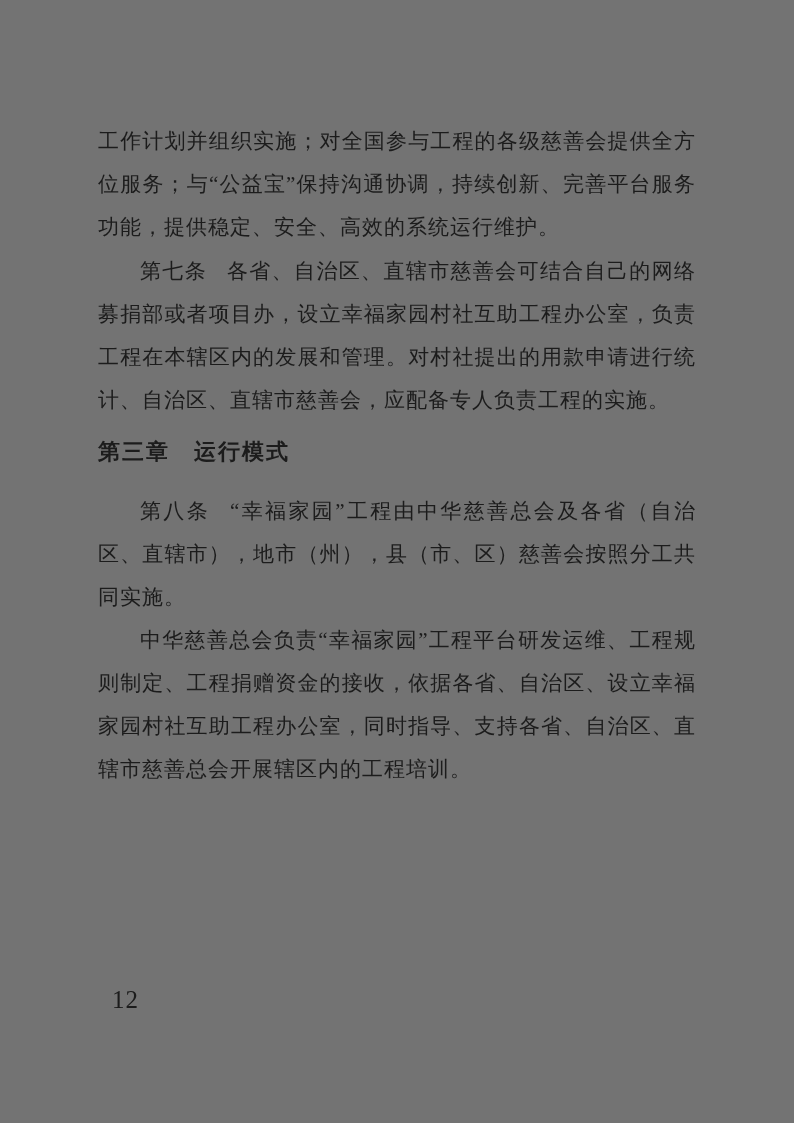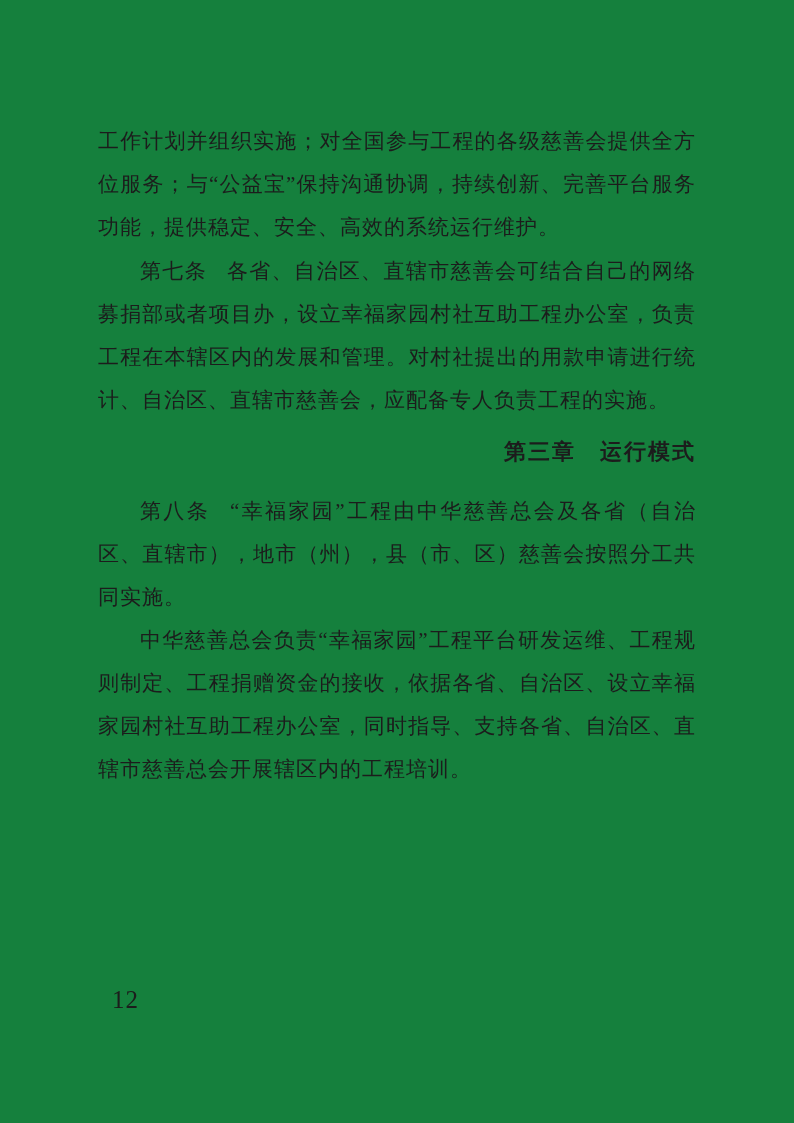--- a/index.html
+++ b/index.html
@@ -10,21 +10,21 @@
   body {
     width: 794px;
     height: 1123px;
     position: relative;
     font-family: "Liberation Serif", "DejaVu Serif", serif;
     color: #1c1c1c;
   }
   .page {
     position: absolute;
     inset: 0;
-    background: #15803d;
+    background: #737373;
     overflow: hidden;
   }
   .content {
     position: absolute;
     left: 98px;
     top: 120px;
     width: 598px;
     font-size: 21px;
     line-height: 43px;
     text-align: justify;
@@ -43,21 +43,21 @@
     font-weight: 400;
     margin-right: 0.95em;
   }
   .chapter-heading {
     margin: 8px 0 16px 0;
     padding: 0;
     font-size: 22px;
     line-height: 43px;
     font-weight: 700;
     font-family: "Liberation Sans", "DejaVu Sans", sans-serif;
-    text-align: right;
+    text-align: left;
     letter-spacing: 2px;
     text-indent: 0;
   }
   .page-number {
     position: absolute;
     left: 112px;
     top: 988px;
     font-size: 25px;
     line-height: 24px;
     letter-spacing: 1px;

